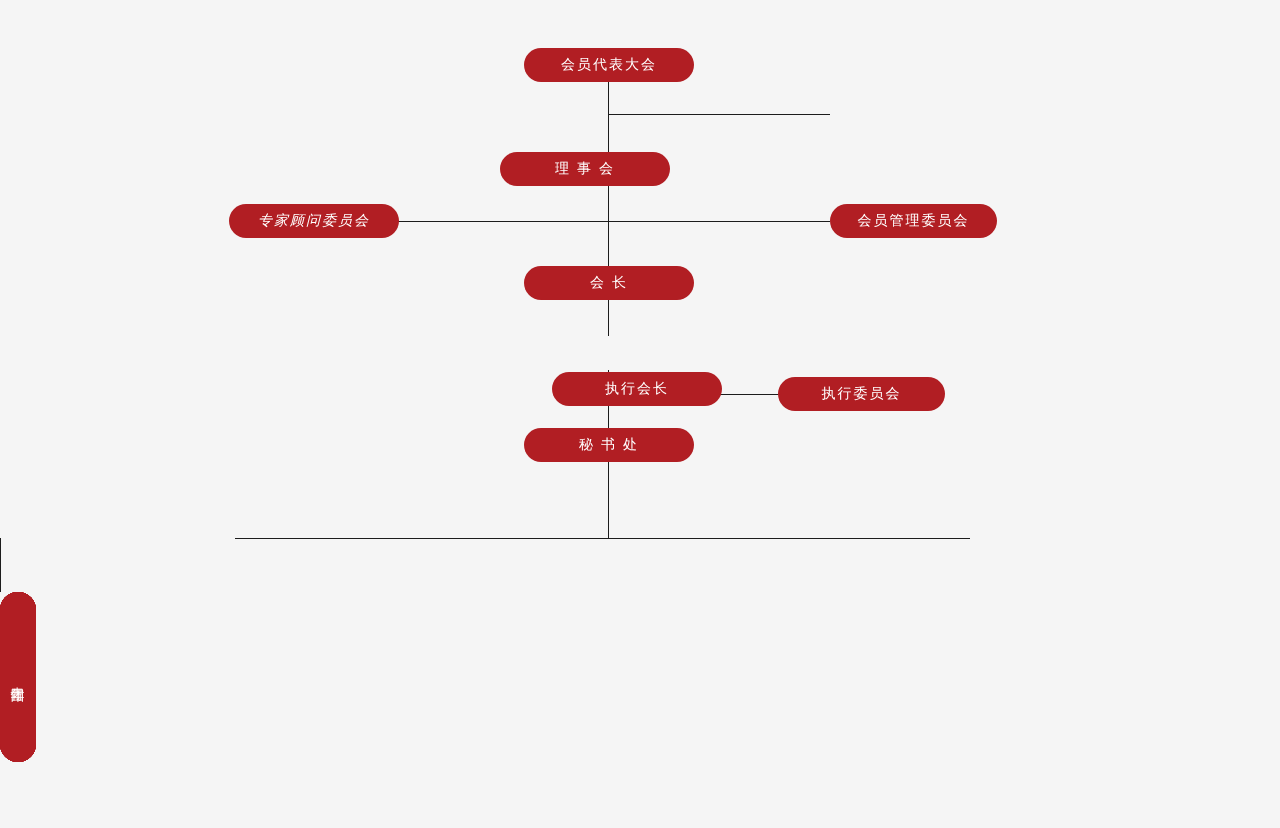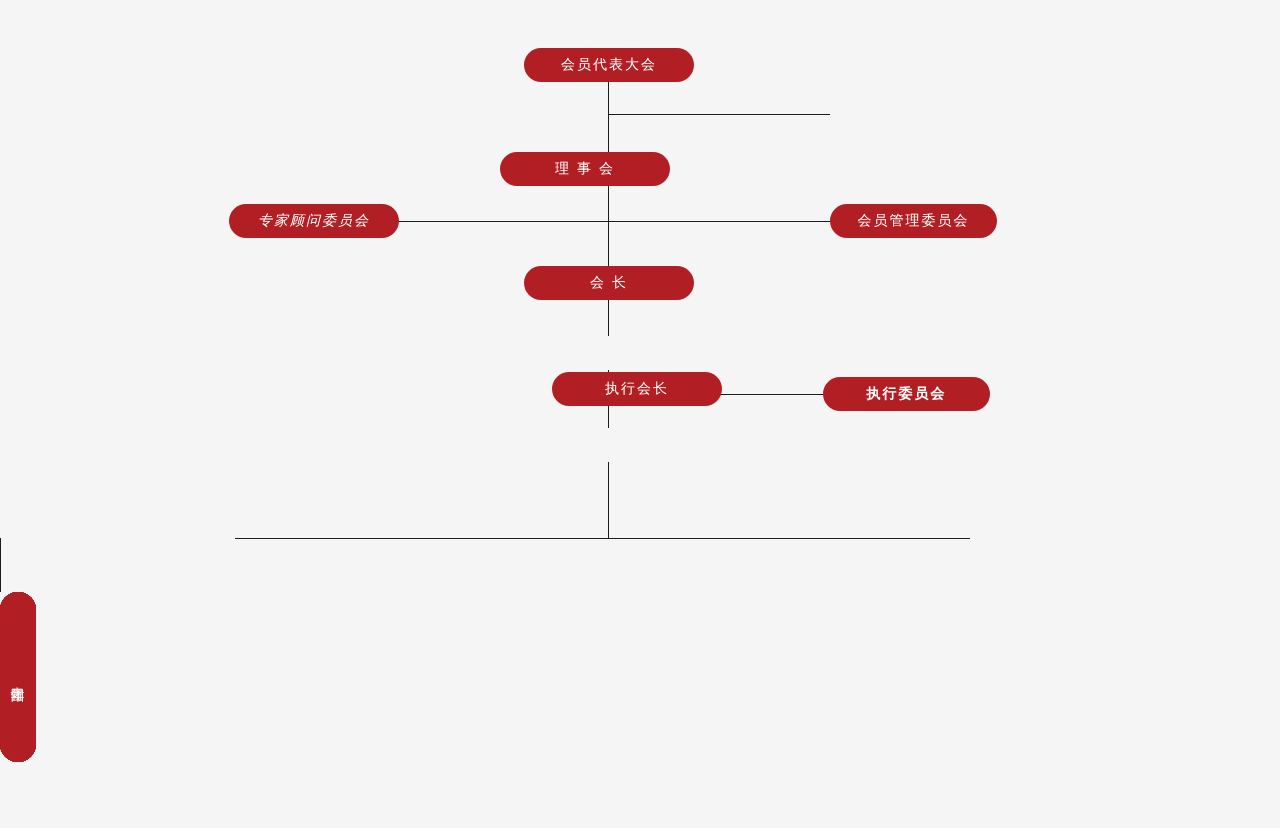--- a/index.html
+++ b/index.html
@@ -24,21 +24,21 @@
     justify-content:center;
     white-space:pre;
   }
   .n-assembly{left:524px;top:48px;width:170px;}
   .n-supervisory{left:830px;top:97px;width:167px;}
   .n-council{left:500px;top:152px;width:170px;}
   .n-expert{left:229px;top:204px;width:170px;font-style:italic;}
   .n-membermgmt{left:830px;top:204px;width:167px;}
   .n-president{left:524px;top:266px;width:170px;}
   .n-execpresident{left:552px;top:336px;width:170px;margin-top:36px;}
-  .n-execcommittee{left:823px;top:377px;width:167px;font-weight:bold;}
+  .n-execcommittee{left:778px;top:377px;width:167px;}
   .n-secretariat{left:524px;top:428px;width:170px;}
 
   
   .dept{
     position:absolute;
     top:592px;
     width:36px;height:170px;
     background:#b11e23;
     border-radius:18px;
     color:#fff;
@@ -102,20 +102,21 @@
   <div class="line lv l-secretariat-bus"></div>
   <div class="line lh l-bus"></div>
 
   <div class="node n-assembly">会员代表大会</div>
   <div class="node n-council">理 事 会</div>
   <div class="node n-expert">专家顾问委员会</div>
   <div class="node n-president">会 长</div>
   <div class="node n-membermgmt">会员管理委员会</div>
   <div class="node n-execpresident">执行会长</div>
   <div class="node n-execcommittee">执行委员会</div>
+  <div class="node n-secretariat">秘 书 处</div>
 
   <div class="line lv stub"></div>
   <div class="line lv stub"></div>
   <div class="line lv stub"></div>
   <div class="line lv stub"></div>
   <div class="line lv stub"></div>
   <div class="line lv stub"></div>
   <div class="line lv stub"></div>
   <div class="line lv stub"></div>
   <div class="line lv stub"></div>

